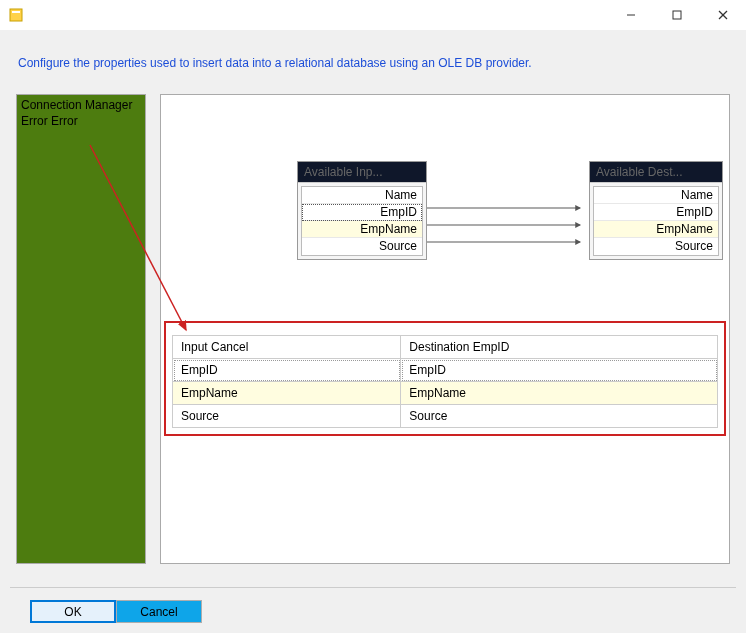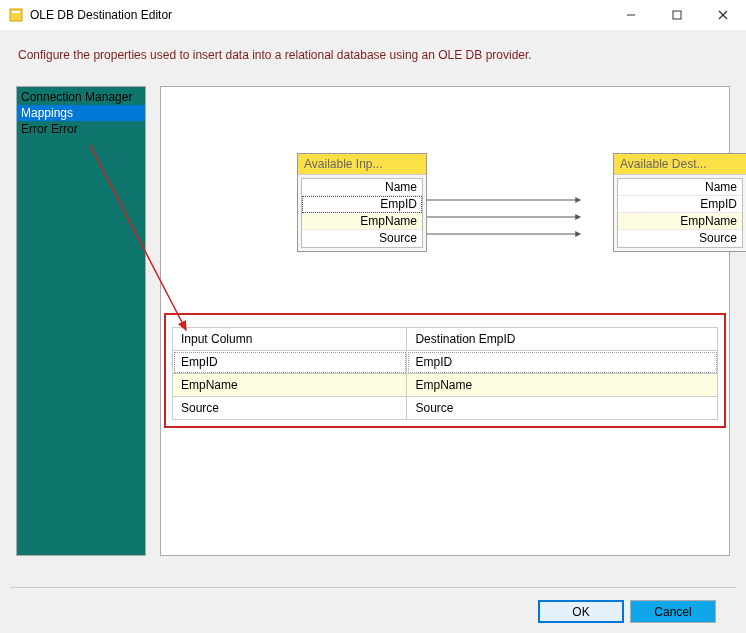--- a/index.html
+++ b/index.html
@@ -29,33 +29,33 @@
   }
   .titlebar .title { flex: 0 0 auto; }
   .titlebar .spacer { flex: 1; }
   .titlebar .winbtn {
     width: 46px; height: 30px;
     display: flex; align-items: center; justify-content: center;
     color: #555;
   }
   
   .desc {
-    padding: 18px 18px 14px 18px;
+    padding: 26px 18px 14px 18px;
     background: #f0f0f0;
-    color: #7f1d1d;
+    color: #1d4ed8;
   }
   
   .mainwrap {
     display: flex;
     margin: 10px 16px 0 16px;
     height: 470px;
   }
   .sidebar {
     width: 130px;
-    background: #0f766e;
+    background: #4d7c0f;
     border: 1px solid #aaa;
     padding: 2px 0;
   }
   .sidebar .item {
     padding: 1px 4px;
     white-space: nowrap;
     cursor: default;
   }
   .sidebar .item.selected {
     background: #0078d7;
@@ -78,21 +78,21 @@
     position: absolute;
     width: 130px;
     background: #f5f5f5;
     border: 1px solid #999;
     font-size: 12px;
   }
   .colbox .hdr {
     padding: 3px 6px;
     color: #666;
     border-bottom: 1px solid #ccc;
-    background: #fde047;
+    background: #0f172a;
     overflow: hidden;
     white-space: nowrap;
   }
   .colbox .list {
     background: #fff;
     margin: 3px;
     border: 1px solid #bbb;
   }
   .colbox .list .row {
     padding: 1px 5px;
@@ -101,21 +101,21 @@
   }
   .colbox .list .row:last-child { border-bottom: none; }
   .colbox .list .row.dotsel {
     outline: 1px dotted #555;
     outline-offset: -1px;
   }
   .colbox .list .row.hl {
     background: #fffde0;
   }
   .box-input { left: 136px; top: 66px; }
-  .box-dest  { left: 428px; top: 66px; width: 134px; margin-left: 24px; }
+  .box-dest  { left: 428px; top: 66px; width: 134px; }
 
   
   svg.connectors {
     position: absolute;
     left: 0; top: 0; width: 100%; height: 100%;
     pointer-events: none;
   }
 
   
   .gridwrap {
@@ -157,22 +157,21 @@
     pointer-events: none;
   }
 
   
   .footer {
     position: absolute;
     left: 0; right: 0;
     bottom: 10px;
     padding: 12px 20px 0 20px;
     display: flex;
-    justify-content: flex-end;
-    gap: 6px;
+    gap: 0;
     border-top: 1px solid #ccc;
     margin: 0 10px;
   }
   .footer .btn {
     width: 86px;
     height: 23px;
     background: #0ea5e9;
     border: 1px solid #adadad;
     display: flex;
     align-items: center;
@@ -188,21 +187,20 @@
 </head>
 <body>
 
 <div class="titlebar">
   <span class="icon">
     <svg width="16" height="16" viewBox="0 0 16 16">
       <rect x="2" y="2" width="12" height="12" fill="#ffd24a" stroke="#c8a000"></rect>
       <rect x="4" y="4" width="8" height="2" fill="#fff"></rect>
     </svg>
   </span>
-  <span class="title">OLE DB Destination Editor</span>
   <span class="spacer"></span>
   <div class="winbtn">
     <svg width="10" height="10" viewBox="0 0 10 10">
         <line x1="1" y1="5" x2="9" y2="5" stroke="#333" stroke-width="1"></line>
       </svg>
   </div>
   <div class="winbtn">
     <svg width="10" height="10" viewBox="0 0 10 10">
         <rect x="1" y="1" width="8" height="8" fill="none" stroke="#333" stroke-width="1"></rect>
       </svg>
@@ -213,21 +211,20 @@
         <line x1="9" y1="1" x2="1" y2="9" stroke="#333" stroke-width="1.2"></line>
       </svg>
   </div>
 </div>
 
 <div class="desc">Configure the properties used to insert data into a relational database using an OLE DB provider.</div>
 
 <div class="mainwrap">
   <div class="sidebar">
     <div class="item">Connection Manager</div>
-    <div class="item selected">Mappings</div>
     <div class="item">Error Error</div>
   </div>
 
   <div class="content">
     <div class="maparea">
 
       <svg class="connectors" viewBox="0 0 580 220" preserveAspectRatio="none">
         <defs>
           <marker id="arrow" markerWidth="6" markerHeight="6" refX="5" refY="3" orient="auto">
             <path d="M0,0 L6,3 L0,6 Z" fill="#555"></path>
@@ -256,21 +253,21 @@
           <div class="row hl">EmpName</div>
           <div class="row">Source</div>
         </div>
       </div>
     </div>
 
     <div class="gridwrap">
       <table class="grid">
         <thead>
           <tr>
-            <th>Input Column</th>
+            <th>Input Cancel</th>
             <th>Destination EmpID</th>
           </tr>
         </thead>
         <tbody>
           <tr class="dotrow">
             <td>EmpID</td>
             <td>EmpID</td>
           </tr>
           <tr class="hlrow">
             <td>EmpName</td>

